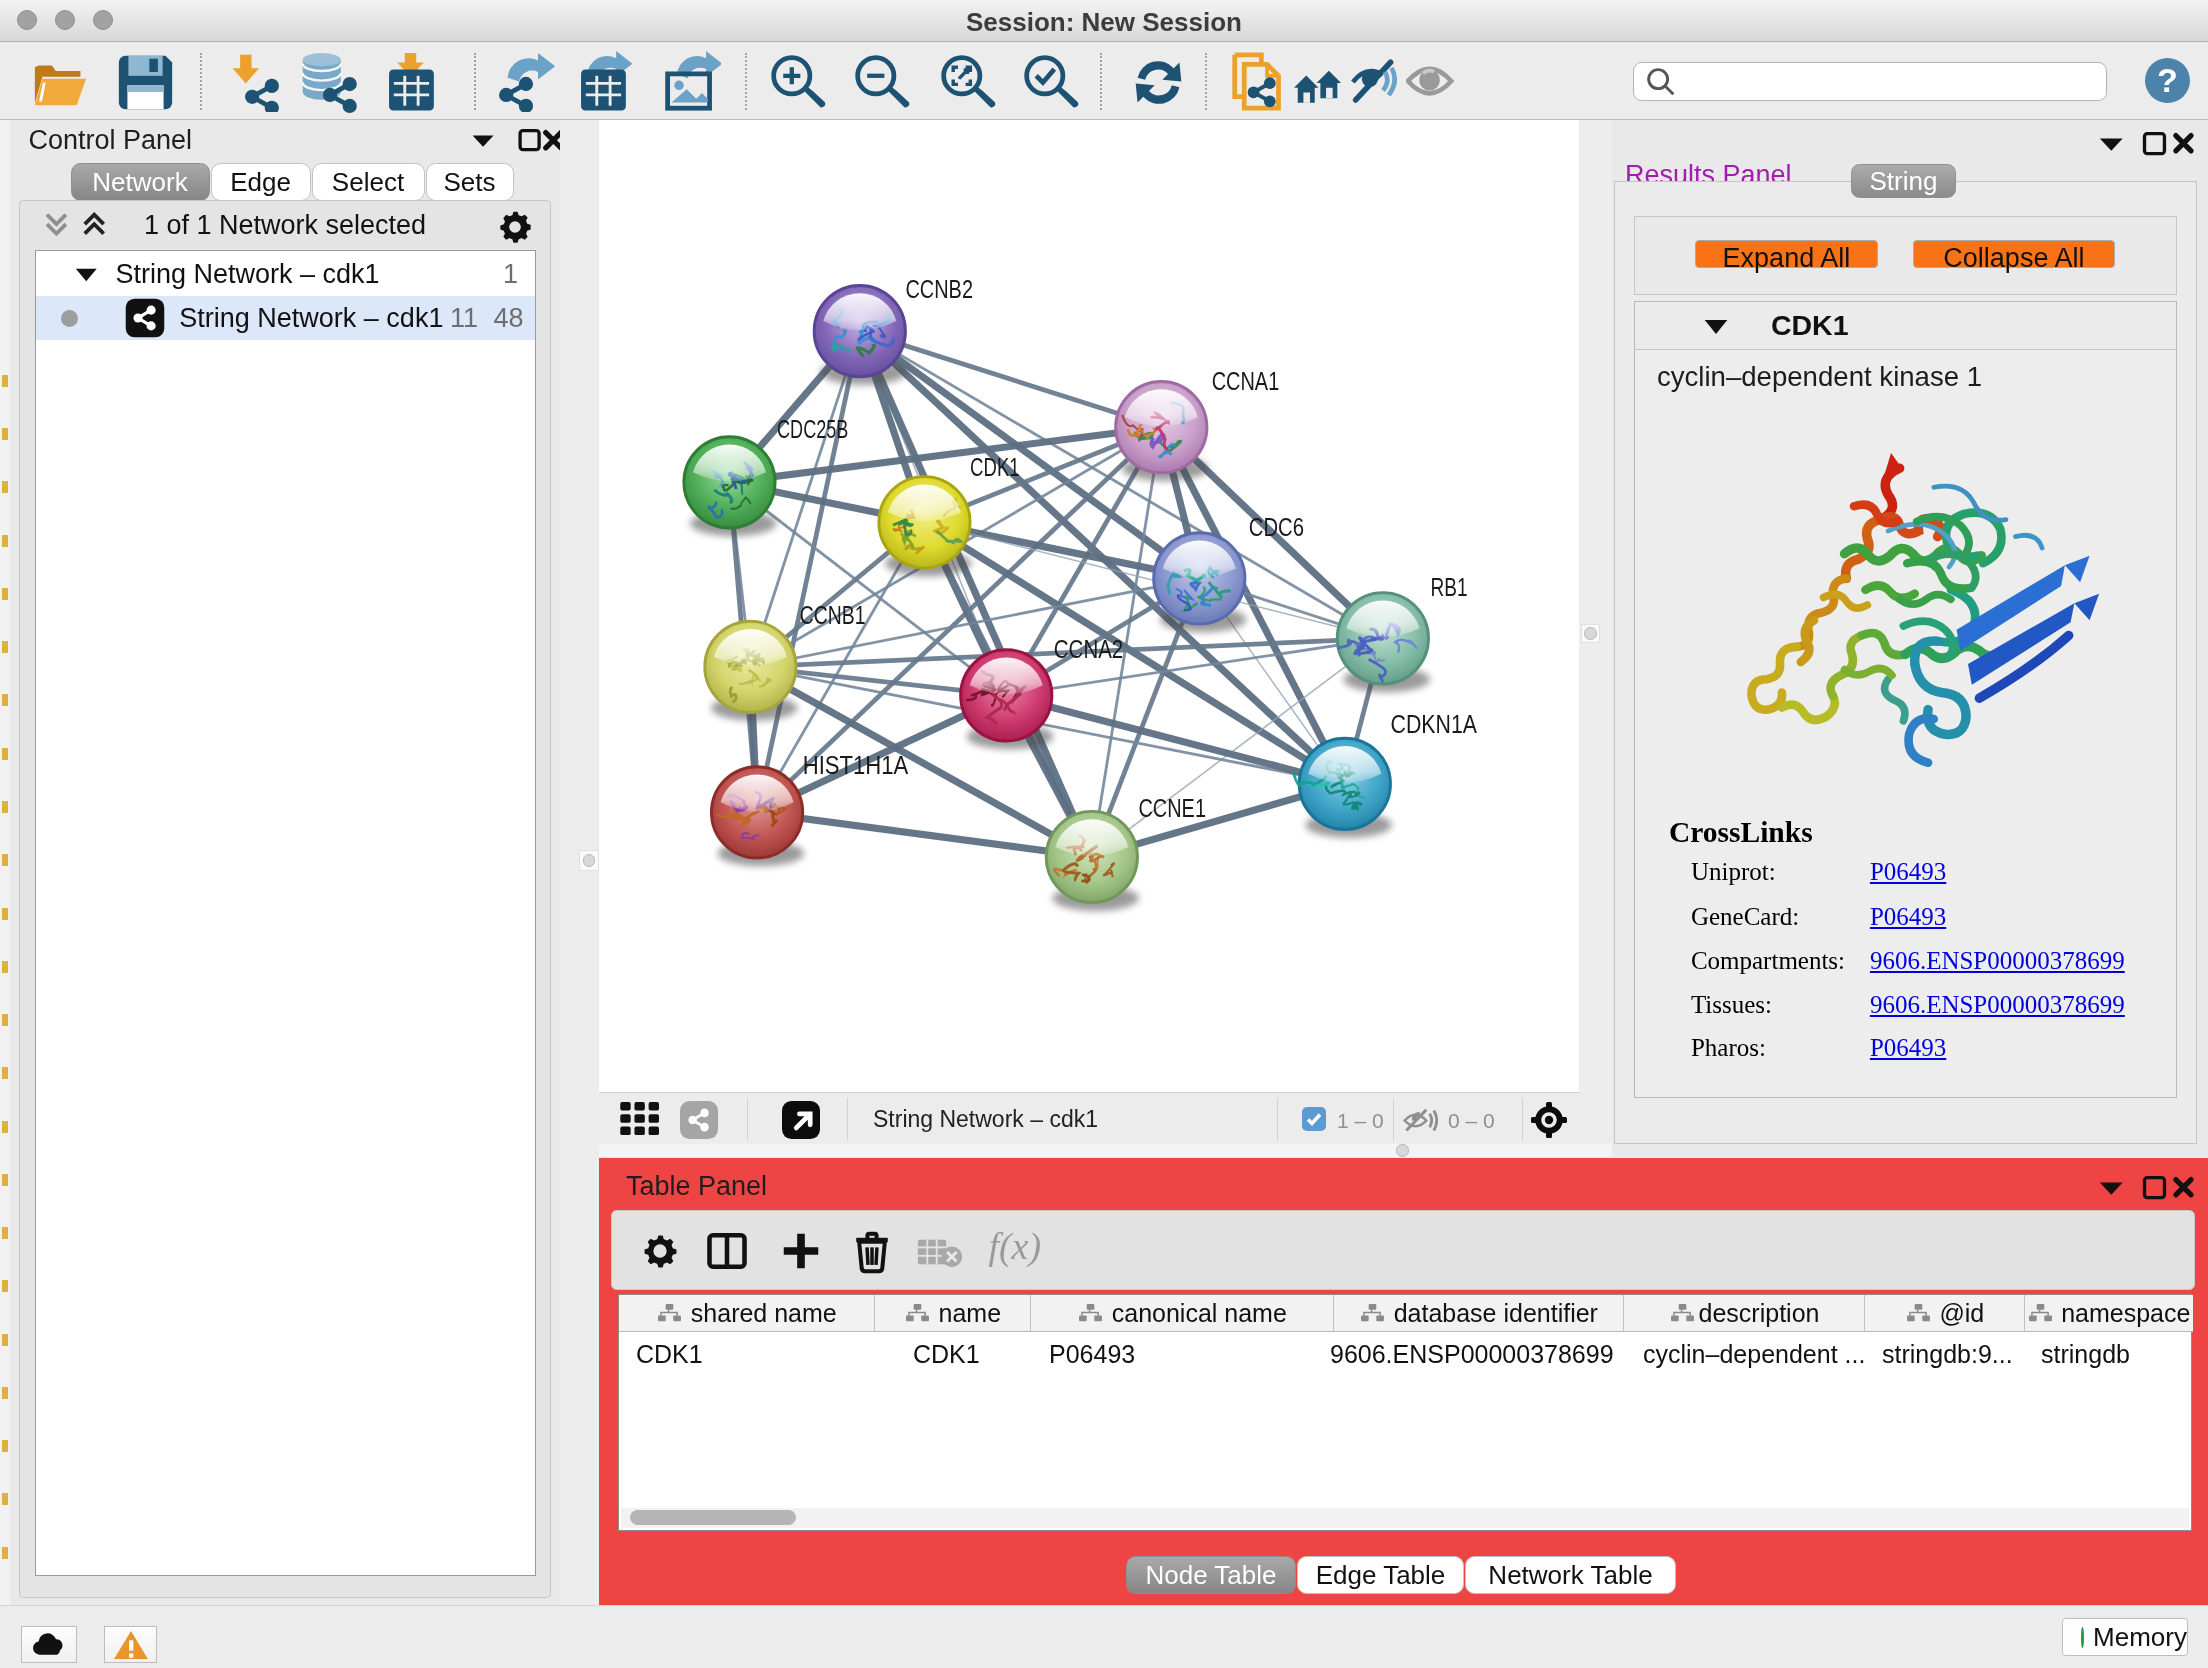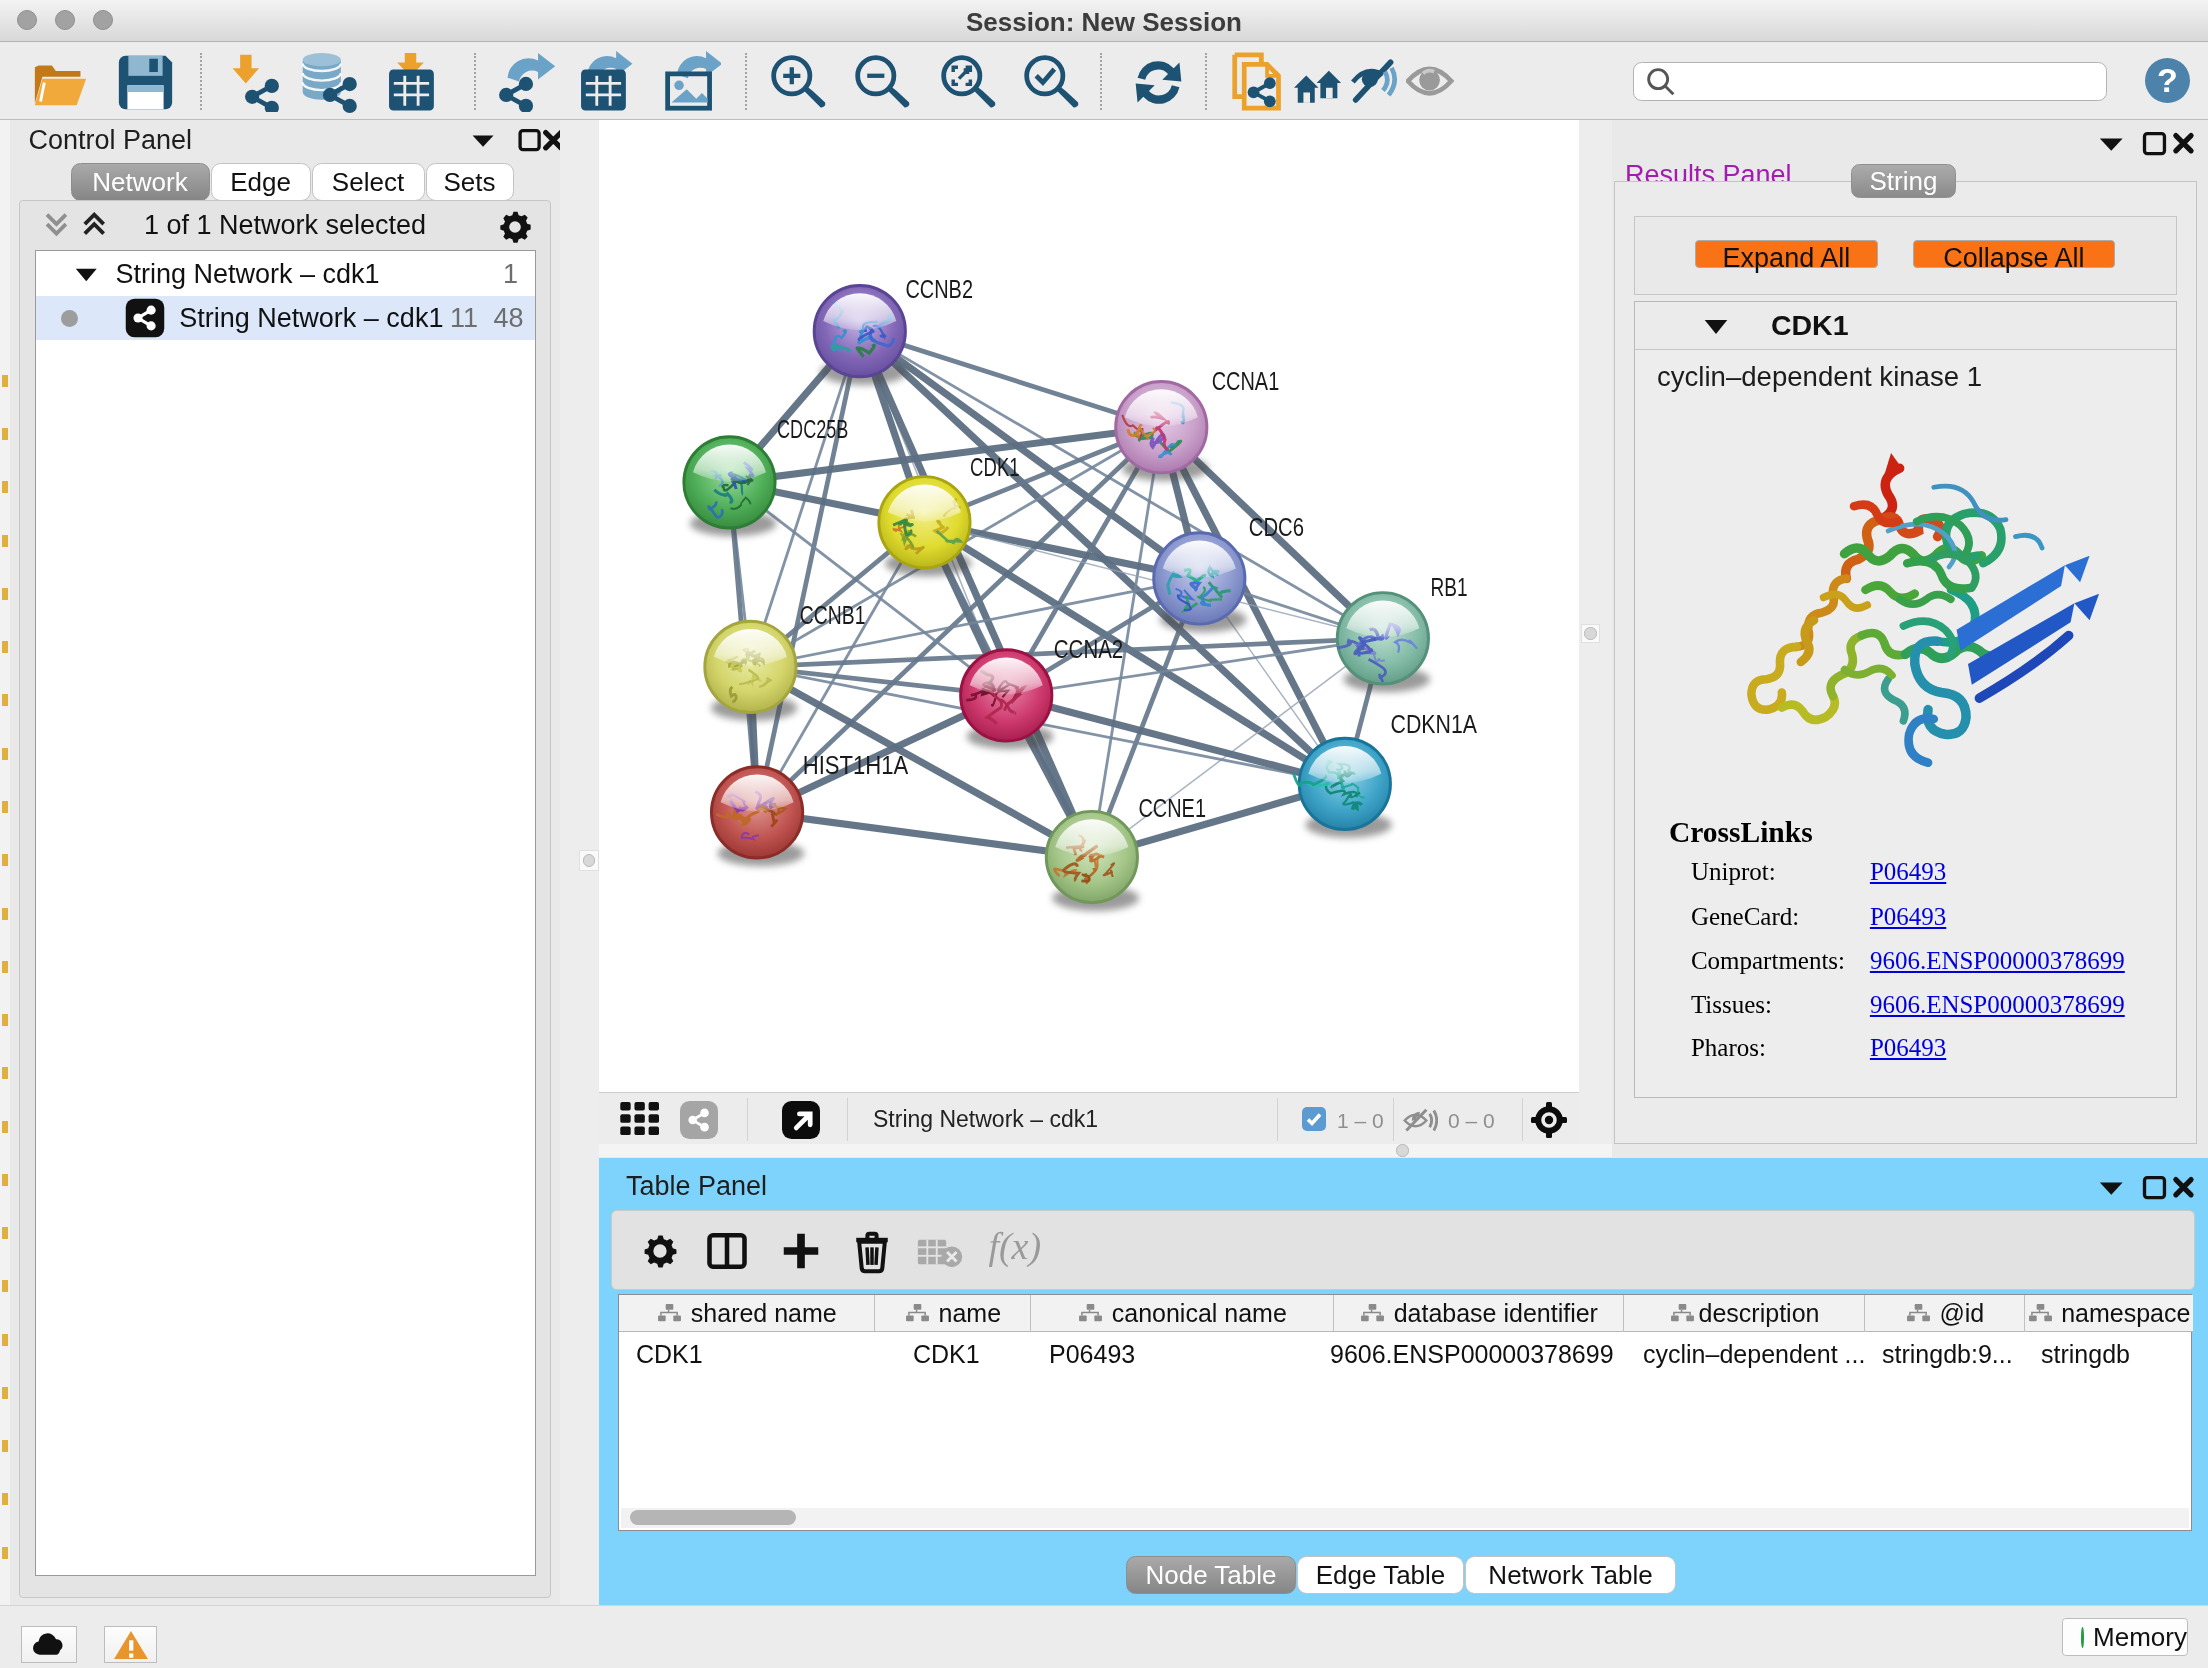--- a/index.html
+++ b/index.html
@@ -80,21 +80,21 @@
     border-bottom:1px solid #c6c6c6; background:#ebebeb; }
   #rp-desc { position:absolute; left:22px; top:59px; font-size:27.6px; color:#1c1c1c;text-align:center; }
   #crosslinks { position:absolute; left:34px; top:514px; font-family:"Liberation Serif",serif;
     font-weight:bold; font-size:29.5px; color:#000; }
   .clrow { position:absolute; left:56px; font-family:"Liberation Serif",serif;
     font-size:25px; color:#000; white-space:nowrap; }
   .clrow a { color:#0000dd; text-decoration:underline; }
   .clval { position:absolute; left:179px; top:0; }
 
   
-  #tpanel { left:599px; top:1158px; width:1609px; height:448px; background:#7dd3fc; }
+  #tpanel { left:599px; top:1158px; width:1609px; height:448px; background:#ef4444; }
   #tp-title { position:absolute; left:27px; top:13.3px; font-size:27px; color:#1e1e1e; }
   #tp-toolbox { position:absolute; left:12.4px; top:52px; width:1584px; height:80px;
     background:#e2e2e2; border:1px solid #c9c9c9; border-radius:5.7px; }
   #tp-table { position:absolute; left:19px; top:136px; width:1574px; height:237px;
     background:#fff; border:1.9px solid #8d8d8d; }
   .thead { position:absolute; top:0; height:37px; background:#f2f2f2;
     border-bottom:1.9px solid #b7b7b7; font-size:25px; color:#111;
     display:flex; align-items:center; justify-content:center; overflow:hidden; }
   .tcell { position:absolute; top:39px; height:40px; font-size:25px; color:#111;
     display:flex; align-items:center; white-space:nowrap; }

